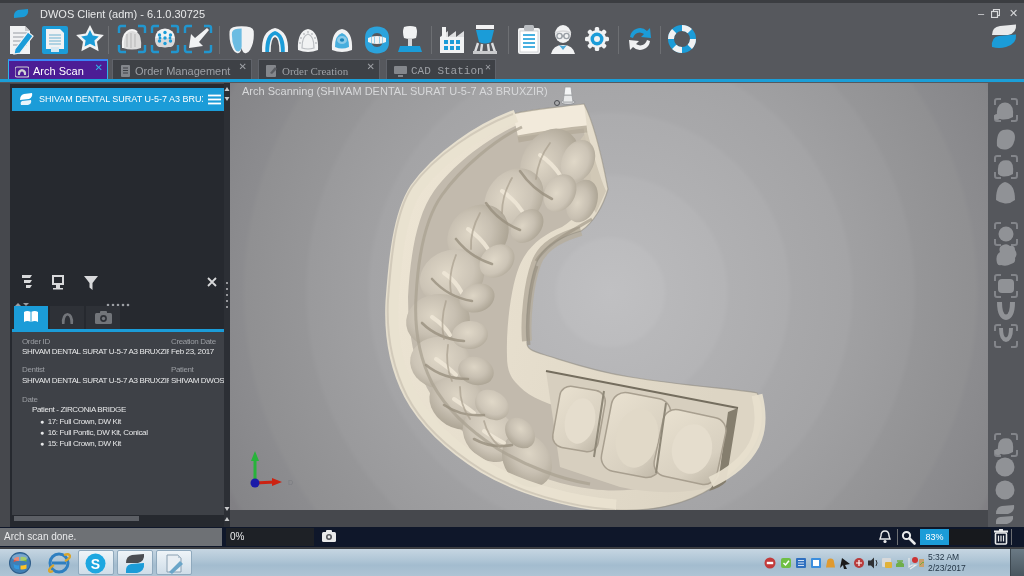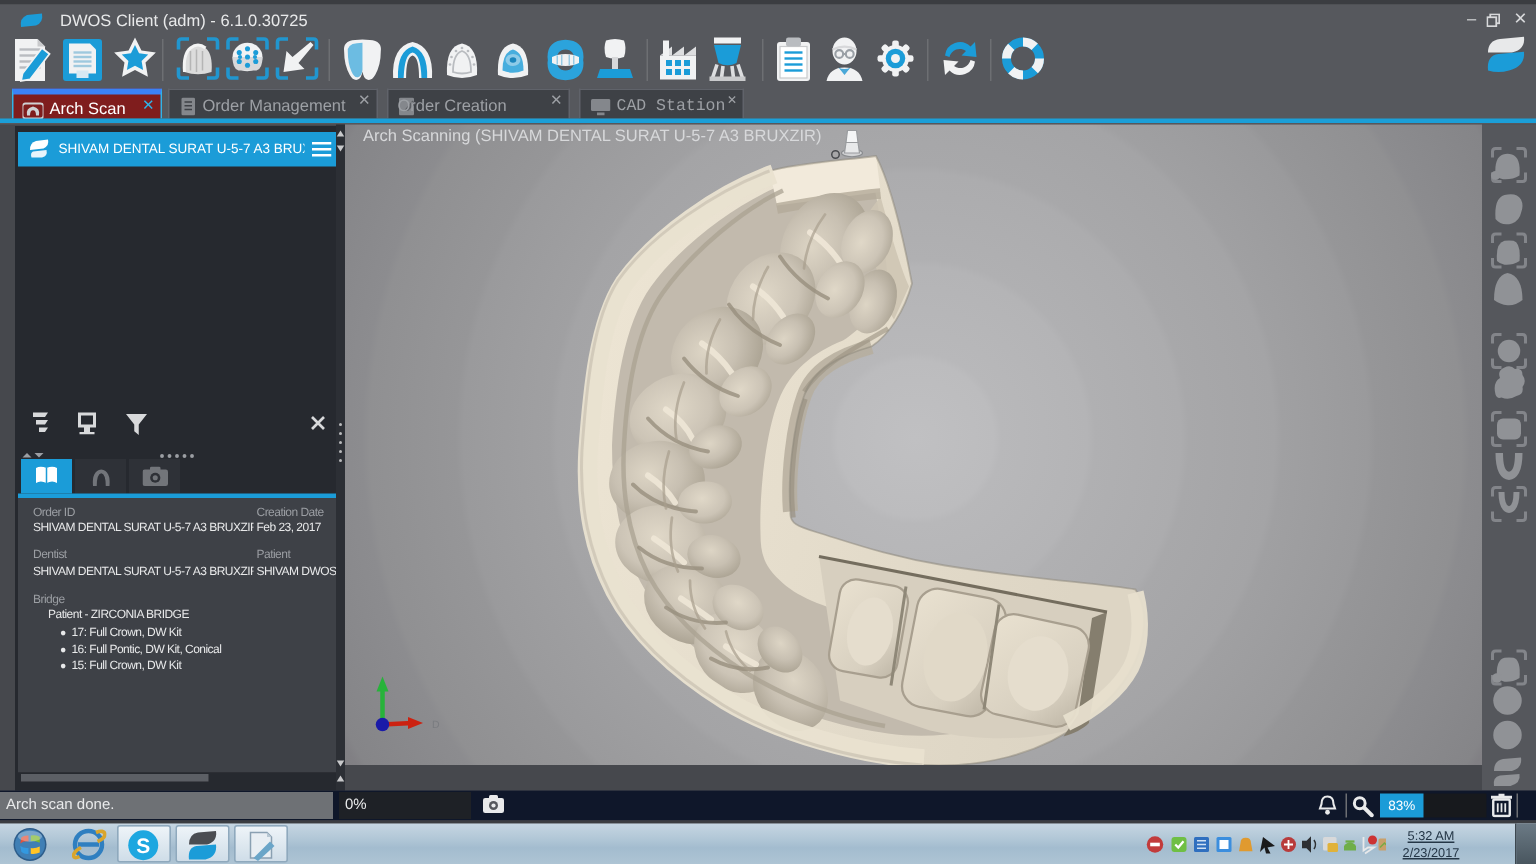--- a/index.html
+++ b/index.html
@@ -13,21 +13,21 @@
 #titlebar { left:0; top:3px; width:1024px; height:19px; background:#56585d; }
 #titletext { left:40px; top:5px; color:#e8e9ea; font-size:11px; }
 .winbtn { top:5px; color:#d8d9db; font-size:11px; line-height:11px; }
 
 
 #toolbar { left:0; top:22px; width:1024px; height:36px; background:#56585d; }
 
 
 #tabbar { left:0; top:58px; width:1024px; height:23px; background:#56585d; }
 .tab { position:absolute; top:1px; height:20px; font-size:11px; }
-.tab.active { background:#7f1d1d; border-top:4px solid #3b82f6; border-left:1px solid #2fb4e9; border-right:1px solid #2fb4e9; color:#fff; }
+.tab.active { background:#4c1d95; border-top:2px solid #3b82f6; border-left:1px solid #2fb4e9; border-right:1px solid #2fb4e9; color:#fff; }
 .tab.inactive { background:#3e4146; border:1px solid #60636a; border-bottom:none; color:#9da0a5; }
 .tabx { position:absolute; top:1px; right:4px; font-size:10px; }
 #blueline { left:0; top:79px; width:1024px; height:3px; background:#1b9fd8; }
 
 
 #main { left:0; top:83px; width:1024px; height:444px; background:#46484d; }
 #panel { position:absolute; left:10px; top:1px; width:214px; height:443px; background:#26292f; }
 #phead { position:absolute; left:2px; top:4px; width:212px; height:23px; background:#1b9cd8; color:#fff; font-size:9px; white-space:nowrap; overflow:hidden; }
 #vscroll { position:absolute; left:224px; top:0; width:6px; height:444px; background:#2c2f35; }
 #sidebar { position:absolute; left:988px; top:0; width:36px; height:444px; background:#55575c; }
@@ -59,21 +59,21 @@
 #zoomfill { position:absolute; left:0; top:0; width:29px; height:16px; background:#1b9cd8; color:#fff; font-size:9px; line-height:16px; text-align:center; }
 
 #winbottom { left:0; top:547px; width:1024px; height:2px; background:#3b3d41; }
 
 
 #taskbar { left:0; top:549px; width:1024px; height:27px;
   background:linear-gradient(#c6d6e2 0%, #b0c6d6 40%, #a3bccf 60%, #aec4d4 100%); }
 .tkbox { position:absolute; top:1px; width:36px; height:25px; border:1px solid #8fa9bd;
   background:linear-gradient(#eef4f8, #cfdde8); border-radius:2px; }
 #tray { position:absolute; right:100px; top:7px; }
-#clock { position:absolute; right:44px; top:3px; width:52px; color:#243646; font-size:8.5px; text-align:center; line-height:10.5px;text-decoration:underline; }
+#clock { position:absolute; right:44px; top:3px; width:52px; color:#243646; font-size:8.5px; line-height:10.5px; }
 #showdesk { position:absolute; right:0; top:0; width:14px; height:27px; background:linear-gradient(#6b7a85,#49565f); border-left:1px solid #3c474f; }
 </style>
 </head>
 <body>
 <div id="app">
   <div class="abs" id="topstrip"></div>
   <div class="abs" id="titlebar">
     <svg class="abs" style="left:12px;top:5px" width="18" height="12" viewBox="0 0 18 12">
       <path d="M2 10 Q1 4 6 2 L16 1 Q17 7 12 9 Z" fill="#1b9cd8"></path>
     </svg>
@@ -329,21 +329,21 @@
           <path d="M3 3 H8 M3 5.5 H8 M3 8 H8" stroke="#3e4146" stroke-width="1"></path>
         </svg>
       <span style="position:absolute;left:22px;top:5px;">Order Management</span>
       <span class="tabx">✕</span>
     </div>
     <div class="tab inactive" style="left:258px; width:122px;">
       <svg style="position:absolute;left:7px;top:5px" width="12" height="12" viewBox="0 0 12 12">
           <rect x="0" y="0" width="10" height="12" rx="1" fill="#84878c"></rect>
           <path d="M4 8 L9 2 L11 4 L6 9 Z" fill="#5a5d62"></path>
         </svg>
-      <span style="position:absolute;left:6px;top:5px;">Order Creation</span>
+      <span style="position:absolute;left:23px;top:5px;font-family:Liberation Serif, serif;">Order Creation</span>
       <span class="tabx">✕</span>
     </div>
     <div class="tab inactive" style="left:386px; width:110px;font-family:Liberation Mono, monospace;">
       <svg style="position:absolute;left:7px;top:5px" width="13" height="12" viewBox="0 0 13 12">
           <rect x="0" y="1" width="13" height="8" rx="1" fill="#84878c"></rect>
           <rect x="4" y="10" width="5" height="2" fill="#84878c"></rect>
         </svg>
       <span style="position:absolute;left:24px;top:5px;">CAD Station</span>
       <span class="tabx">✕</span>
     </div>
@@ -415,21 +415,21 @@
       <div id="pblue"></div>
       <div id="pinfo">
         <div style="position:absolute;left:10px;top:5px;" class="lbl">Order ID</div>
         <div style="position:absolute;left:159px;top:5px;" class="lbl">Creation Date</div>
         <div style="position:absolute;left:10px;top:15px;white-space:nowrap;width:147px;overflow:hidden;">SHIVAM DENTAL SURAT U-5-7 A3 BRUXZIR</div>
         <div style="position:absolute;left:159px;top:15px;white-space:nowrap;">Feb 23, 2017</div>
         <div style="position:absolute;left:10px;top:33px;" class="lbl">Dentist</div>
         <div style="position:absolute;left:159px;top:33px;" class="lbl">Patient</div>
         <div style="position:absolute;left:10px;top:44px;white-space:nowrap;width:147px;overflow:hidden;">SHIVAM DENTAL SURAT U-5-7 A3 BRUXZIR</div>
         <div style="position:absolute;left:159px;top:44px;white-space:nowrap;">SHIVAM DWOS.</div>
-        <div style="position:absolute;left:10px;top:63px;" class="lbl">Bridge</div>
+        <div style="position:absolute;left:10px;top:63px;" class="lbl">Date</div>
         <div style="position:absolute;left:20px;top:73px;">Patient - ZIRCONIA BRIDGE</div>
         <div style="position:absolute;left:28px;top:85px;"><span style="font-size:7px;">●</span> &nbsp;17: Full Crown, DW Kit</div>
         <div style="position:absolute;left:28px;top:96px;"><span style="font-size:7px;">●</span> &nbsp;16: Full Pontic, DW Kit, Conical</div>
         <div style="position:absolute;left:28px;top:107px;"><span style="font-size:7px;">●</span> &nbsp;15: Full Crown, DW Kit</div>
       </div>
       <div id="hscroll">
           <div id="hthumb"></div>
         </div>
     </div>
     <div id="vscroll">

